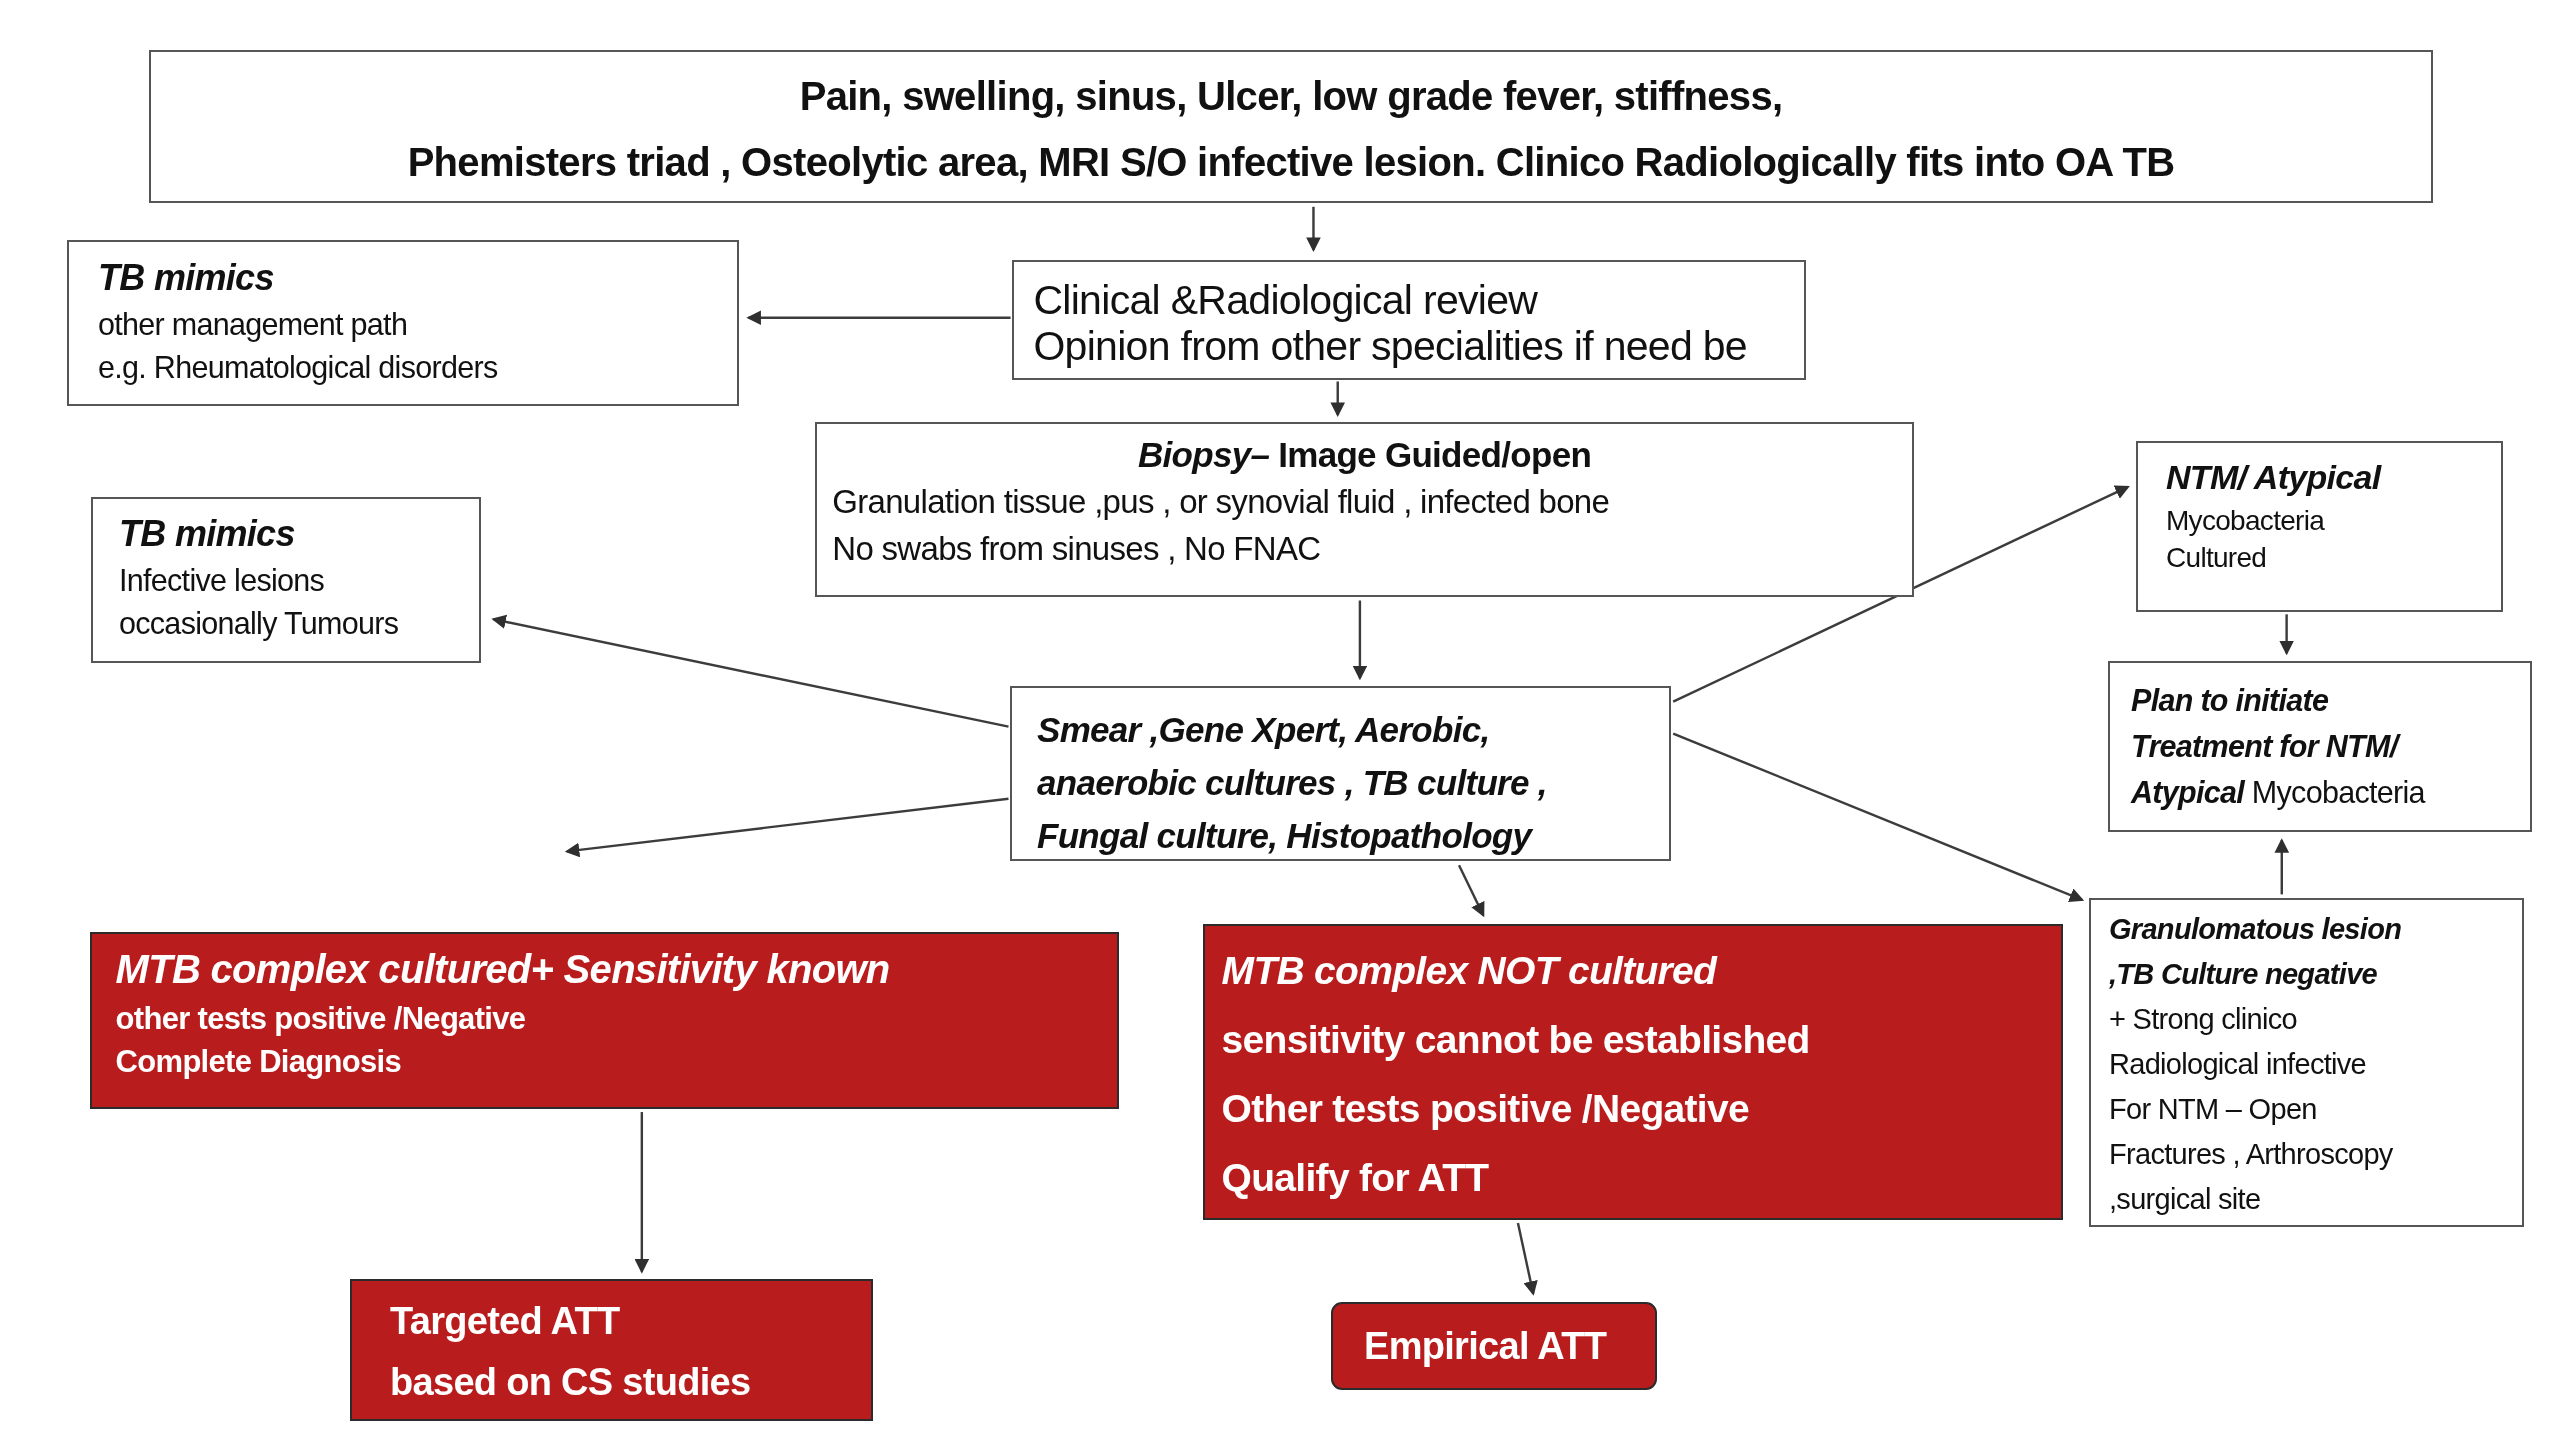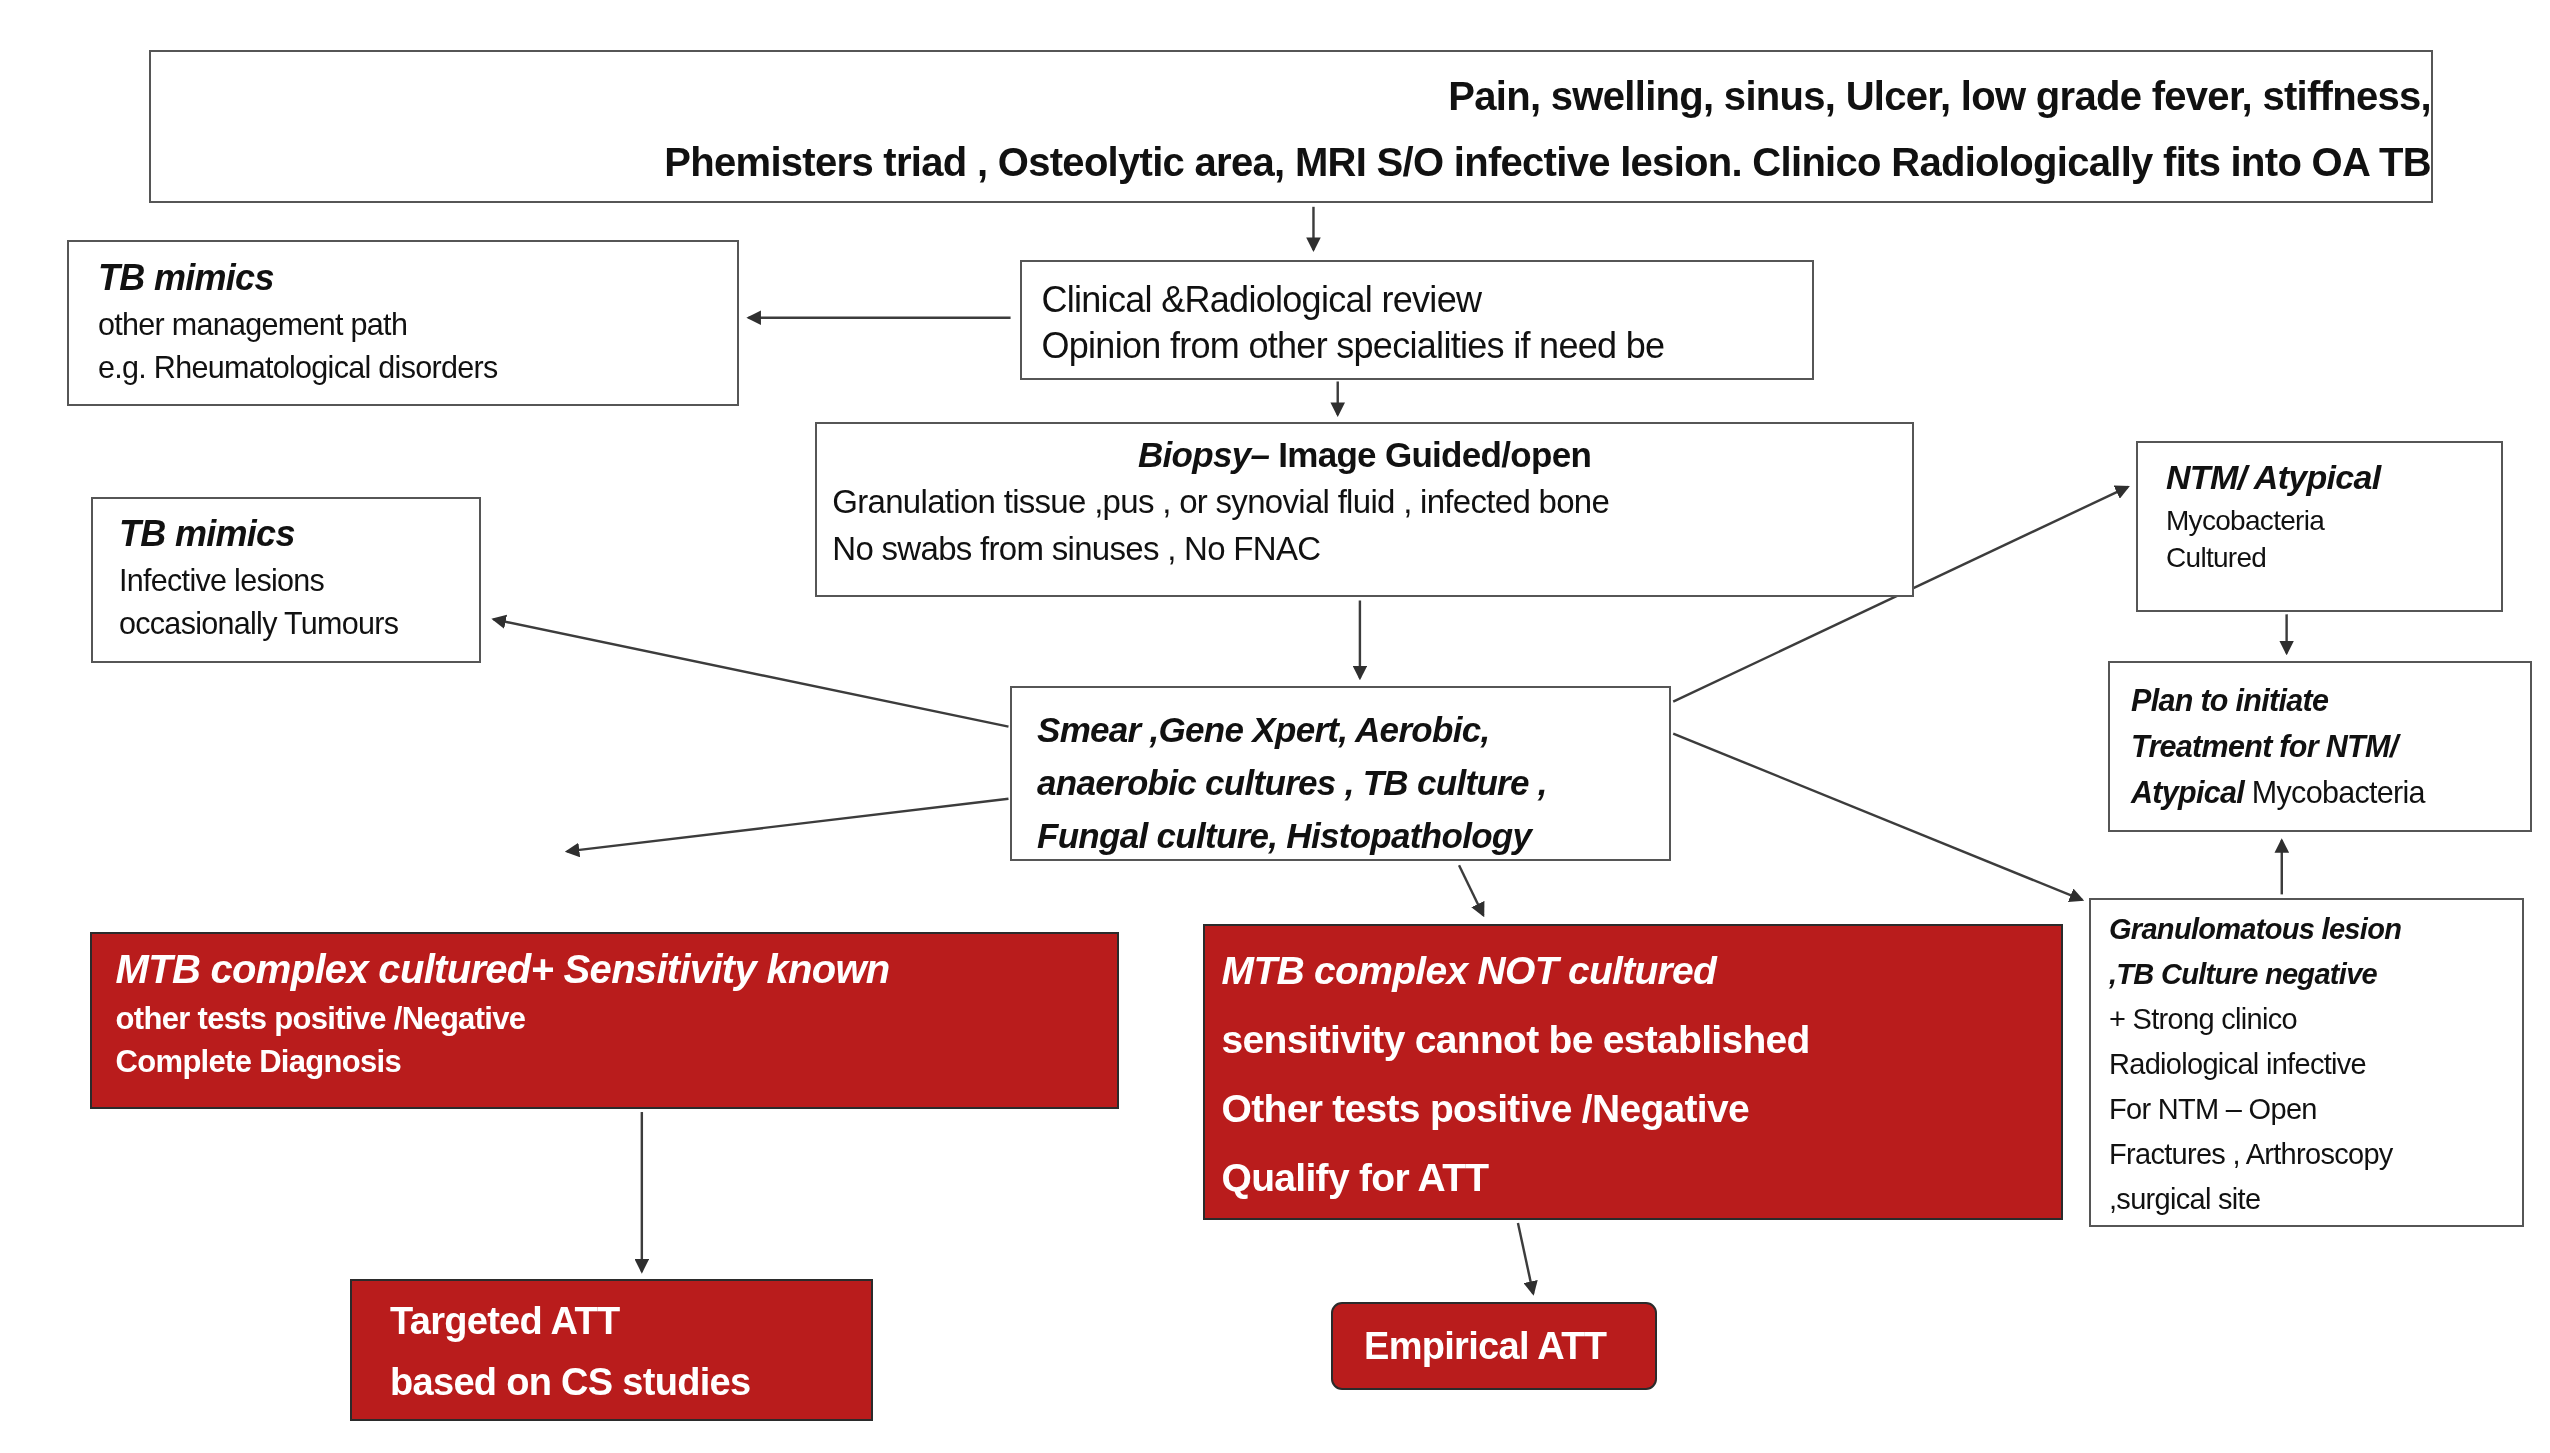--- a/index.html
+++ b/index.html
@@ -29,22 +29,22 @@
     background: #b91c1c;
     color: #ffffff;
     border-color: #2b2b2b;
   }
   .bi { font-weight: bold; font-style: italic; }
   .b  { font-weight: bold; }
   .center { text-align: center; }
   .nw { white-space: nowrap; }
 
   
-  #symptoms { left: 149px; top: 50px; width: 2284px; height: 153px; padding-top: 11px; font-size: 40px; font-weight: bold; line-height: 66px; text-align: right; }
-  #clinical { left: 1012px; top: 260px; width: 794px; height: 120px; padding: 15.3px 0 0 19.4px; font-size: 36px; line-height: 46px; margin-left: 8px; }
+  #symptoms { left: 149px; top: 50px; width: 2284px; height: 153px; padding-top: 11px; font-size: 40px; font-weight: bold; line-height: 66px; }
+  #clinical { left: 1012px; top: 260px; width: 794px; height: 120px; padding: 15.3px 0 0 19.4px; font-size: 41px; line-height: 46px; }
   #mimics1  { left: 67px;  top: 240px; width: 672px;  height: 166px; padding: 11px 0 0 29px; font-size: 30.5px; line-height: 43px; }
   #mimics1 .title, #mimics2 .title { font-size: 36px; line-height: 50px; }
   #biopsy   { left: 815px; top: 422px; width: 1099px; height: 175px; padding-top: 7px; font-size: 33px; line-height: 47px; }
   #biopsy .body { text-align: left; padding-left: 15.3px; }
   #biopsy .title { font-size: 35px; }
   #mimics2  { left: 91px; top: 497px; width: 390px; height: 166px; padding: 9.7px 0 0 26px; font-size: 30.5px; line-height: 43px; }
   #tests    { left: 1010px; top: 686px; width: 661px; height: 175px; padding: 15.3px 0 0 25px; font-size: 35px; line-height: 53px; }
   #ntm      { left: 2136px; top: 441px; width: 367px; height: 171px; padding: 9.7px 0 0 28px; font-size: 28px; line-height: 37px; }
   #ntm .title { font-size: 34px; line-height: 49px; }
   #plan     { left: 2108px; top: 661px; width: 424px; height: 171px; padding: 14px 0 0 21px; font-size: 30.5px; line-height: 46px; }

